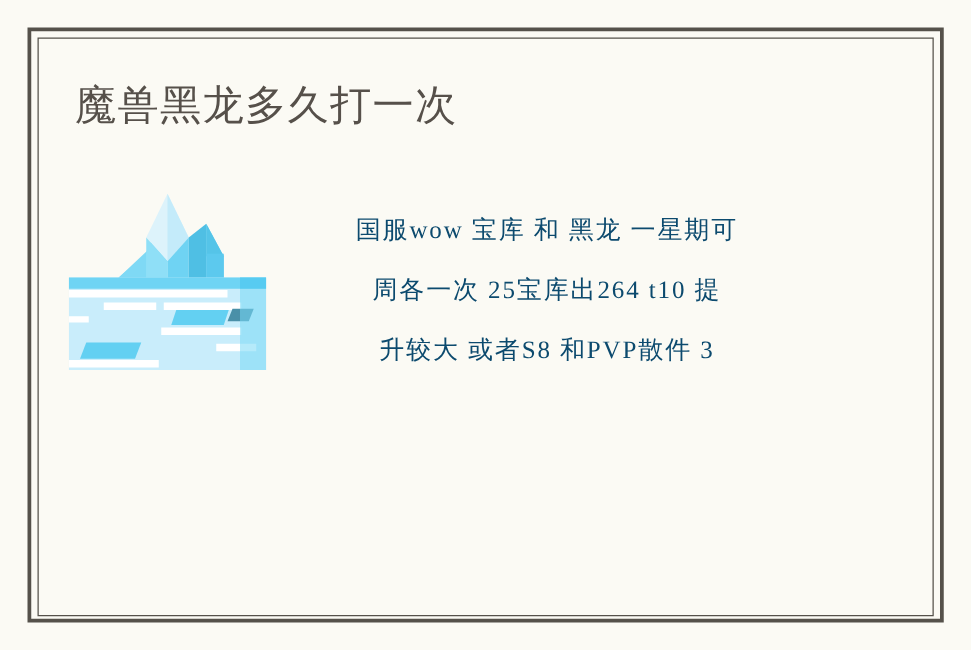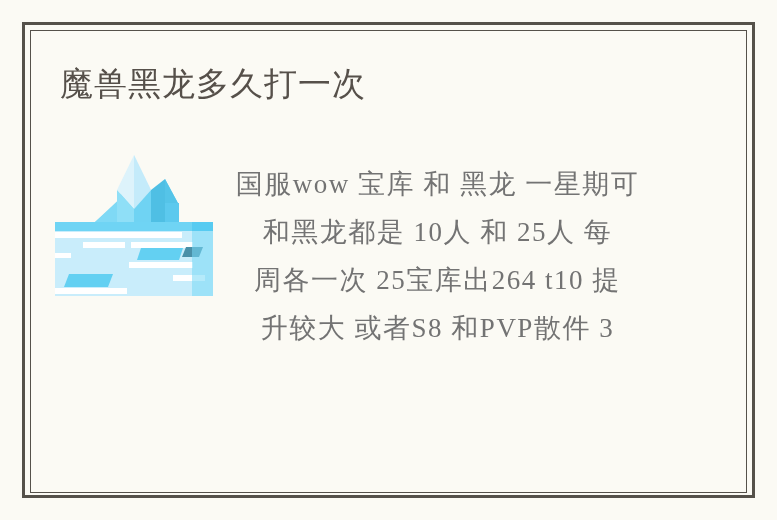--- a/index.html
+++ b/index.html
@@ -71,24 +71,24 @@
   }
 
   
   .body-text {
     position: absolute;
     left: 230px;
     top: 160px;
     width: 415px;
     text-align: center;
     font-family: "Liberation Serif", serif;
-    font-size: 27px;
+    font-size: 20px;
     line-height: 48px;
     letter-spacing: 1.5px;
-    color: #737373;
+    color: #0c4a6e;
   }
   .body-line {
     display: block;
     white-space: nowrap;
   }
 </style>
 </head>
 <body>
 
 <div class="page">
@@ -142,18 +142,17 @@
 
       <polygon points="14,131 58,131 53,144 9,144" fill="#63d0f2"></polygon>
       <rect x="118" y="132" width="32" height="6" fill="#ffffff"></rect>
       <rect x="0" y="145" width="72" height="6" fill="#ffffff"></rect>
       <rect x="137" y="88" width="21" height="65" fill="#79d8f5" opacity="0.55"></rect>
     </svg>
   </div>
 
   <div class="body-text">
     <span class="body-line">国服wow 宝库 和 黑龙 一星期可</span>
-    <span class="body-line">和黑龙都是 10人 和 25人 每</span>
     <span class="body-line">周各一次 25宝库出264 t10 提</span>
     <span class="body-line">升较大 或者S8 和PVP散件 3</span>
   </div>
 
 </div>
 
 </body></html>

